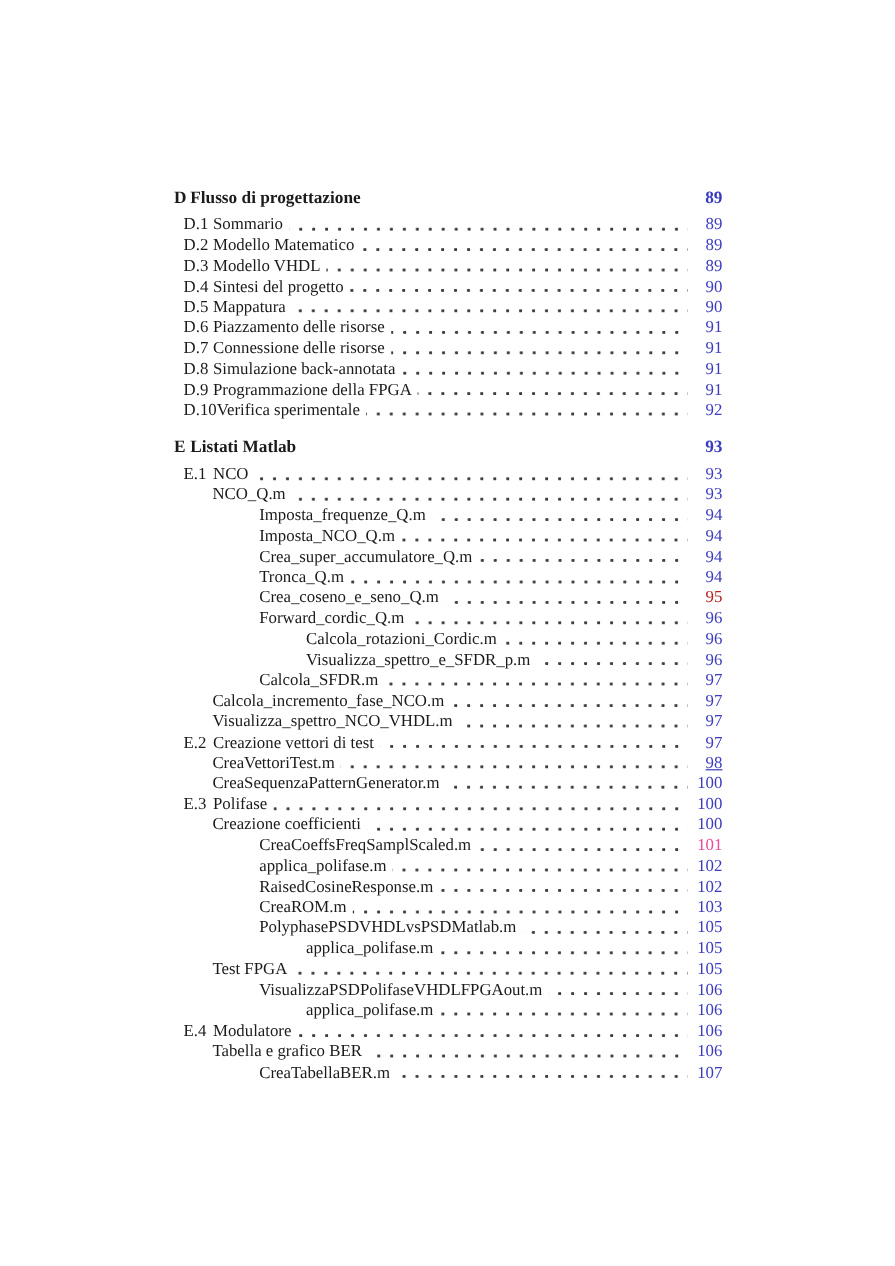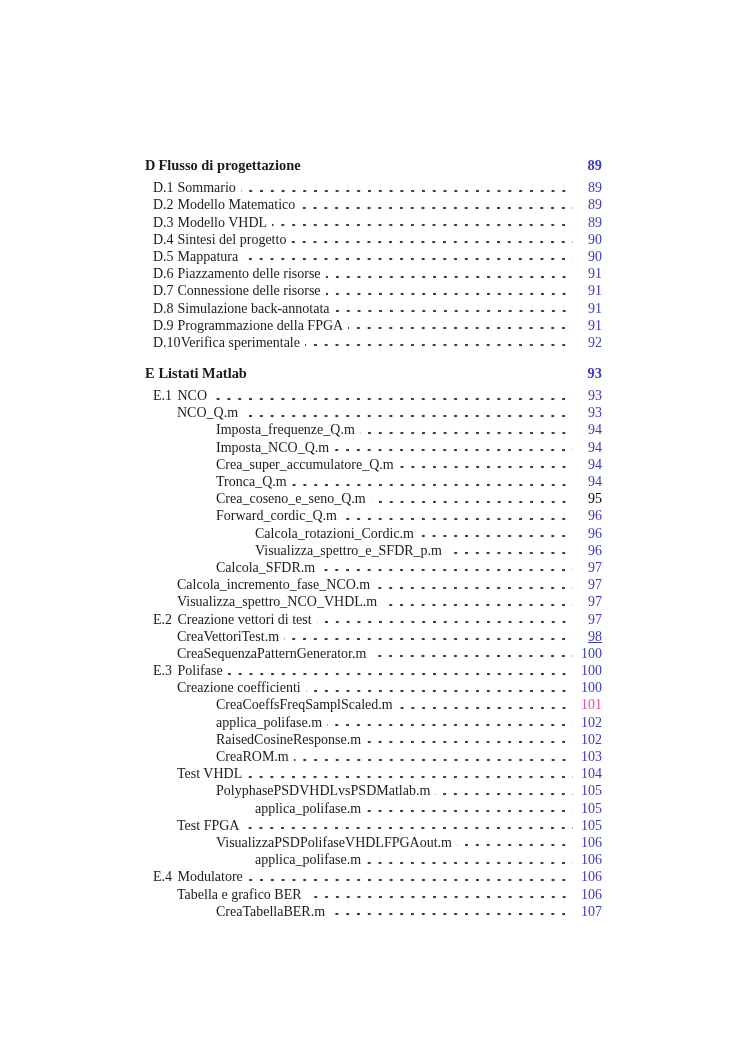--- a/index.html
+++ b/index.html
@@ -156,21 +156,21 @@
 
     <span class="e-title">Tronca_Q.m</span>
     <span class="leader"></span>
     <a class="pagelink" style="color: rgb(59, 59, 191);">94</a>
   </div>
 
   <div class="row entry lvl-4">
 
     <span class="e-title">Crea_coseno_e_seno_Q.m</span>
     <span class="leader"></span>
-    <a class="pagelink" style="color: #000000;">95</a>
+    <a class="pagelink" style="color: #b91c1c;">95</a>
   </div>
 
   <div class="row entry lvl-4">
 
     <span class="e-title">Forward_cordic_Q.m</span>
     <span class="leader"></span>
     <a class="pagelink" style="color: rgb(59, 59, 191);">96</a>
   </div>
 
   <div class="row entry lvl-5">
@@ -264,26 +264,20 @@
     <a class="pagelink" style="color: rgb(59, 59, 191);">102</a>
   </div>
 
   <div class="row entry lvl-4">
 
     <span class="e-title">CreaROM.m</span>
     <span class="leader"></span>
     <a class="pagelink" style="color: rgb(59, 59, 191);">103</a>
   </div>
 
-  <div class="row entry lvl-3">
-
-    <span class="e-title">Test VHDL</span>
-    <span class="leader"></span>
-    <a class="pagelink" style="color: rgb(59, 59, 191);">104</a>
-  </div>
 
   <div class="row entry lvl-4">
 
     <span class="e-title">PolyphasePSDVHDLvsPSDMatlab.m</span>
     <span class="leader"></span>
     <a class="pagelink" style="color: rgb(59, 59, 191);">105</a>
   </div>
 
   <div class="row entry lvl-5">
 

